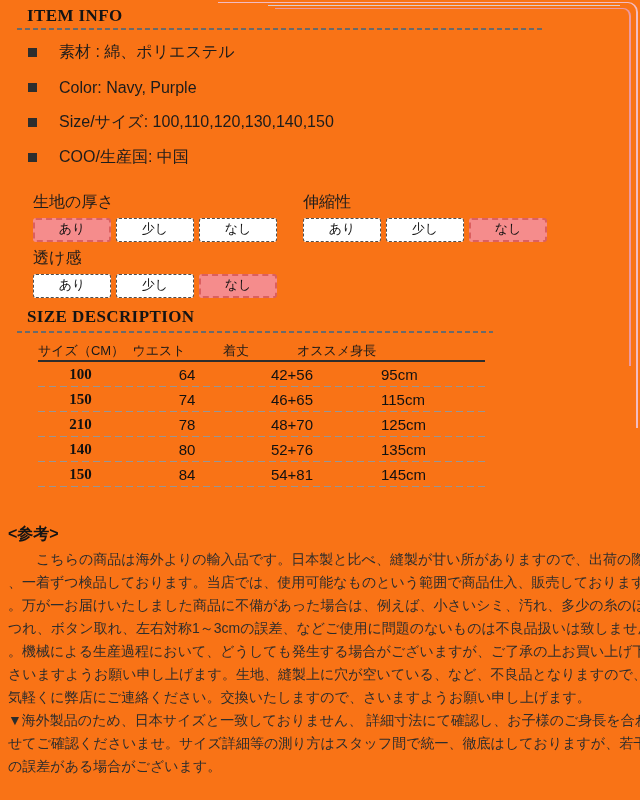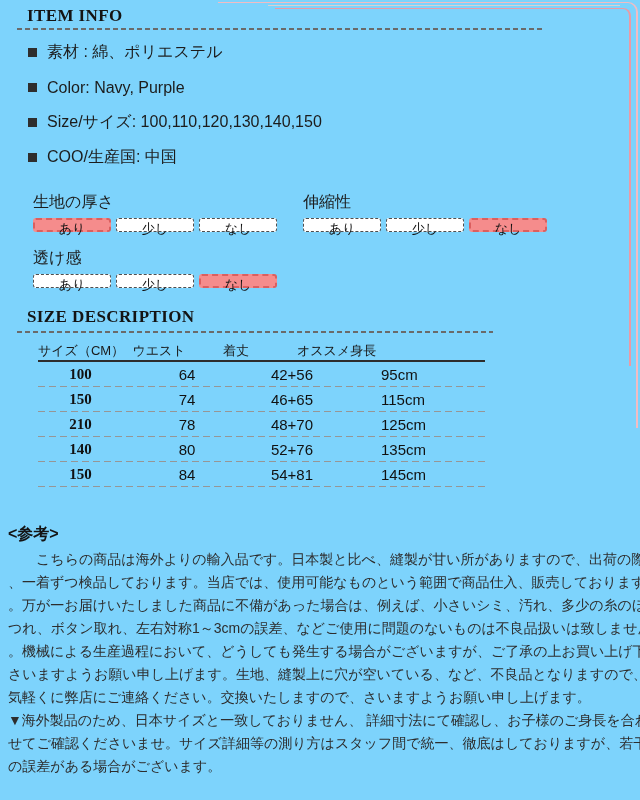--- a/index.html
+++ b/index.html
@@ -1,17 +1,17 @@
 <!DOCTYPE html>
 <html><head>
 <meta charset="utf-8">
 <style>
   html,body{margin:0;padding:0;background:#ffffff;}
   #page{
-    position:relative;width:640px;height:800px;background:#7dd3fc;overflow:hidden;
+    position:relative;width:640px;height:800px;background:#f97316;overflow:hidden;
     font-family:"Liberation Sans","DejaVu Sans",sans-serif;color:#1e1e1e;
   }
   
   .frame-outer{position:absolute;left:218px;top:2px;width:418px;height:425px;
     border-top:1px solid #f2bcc3;border-right:2px solid #f2bcc3;border-top-right-radius:10px;}
   .frame-gray{position:absolute;left:268px;top:5px;width:352px;height:1px;background:#d9d0d3;}
   .frame-inner{position:absolute;left:275px;top:8px;width:354px;height:357px;
     border-top:1px solid #ec9aa4;border-right:2px solid #ec9aa4;border-top-right-radius:8px;}
 
   .section-title{
@@ -20,31 +20,31 @@
   }
   #item-info-title{left:27px;top:6px;}
   #size-description-title{left:27px;top:307px;}
   .dash-line{position:absolute;height:2px;
     background:repeating-linear-gradient(90deg,#6a6a6a 0 5px,transparent 5px 8px);}
   #item-info-divider{left:17px;top:28px;width:528px;}
   #size-description-divider{left:17px;top:331px;width:476px;}
 
   
   #spec-list{position:absolute;left:28px;top:43px;margin:0;padding:0;list-style:none;}
-  .spec-item{display:flex;align-items:center;height:19px;margin-bottom:16px;font-size:16px;color:#1c1c1c;white-space:nowrap;}
+  .spec-item{display:flex;align-items:center;height:19px;margin-bottom:16px;font-size:16px;color:#1c1c1c;white-space:nowrap;gap:12px;}
   .sq{width:9px;height:9px;background:#2e2e2e;margin-right:10px;flex:0 0 auto;}
 
   
   #attr-groups .attr-group{position:absolute;}
   #attr-groups > div:nth-of-type(1){left:33px;top:192px;}
   #attr-groups > div:nth-of-type(2){left:303px;top:192px;}
   #attr-groups > div:nth-of-type(3){left:33px;top:248px;}
   .attr-name{font-size:16px;color:#1c1c1c;height:21px;margin-bottom:5px;white-space:nowrap;}
   .attr-options{display:flex;gap:5px;}
-  .attr-option{box-sizing:border-box;width:78px;height:14px;border:1px dashed #4f4f4f;border-radius:3px;
+  .attr-option{box-sizing:border-box;width:78px;height:24px;border:1px dashed #4f4f4f;border-radius:3px;
     font-size:13px;line-height:19px;text-align:center;color:#111;background:#ffffff;}
   .attr-option.selected{border:2px dashed #db5f5f;background:#f58c8c;line-height:17px;}
 
   
   #size-table{position:absolute;left:38px;top:342px;width:447px;}
   .trow{display:grid;grid-template-columns:85px 72px 82px 208px;align-items:center;
     background-repeat:no-repeat;background-position:left bottom;background-size:100% 1px;
     background-image:repeating-linear-gradient(90deg,#969696 0 7px,transparent 7px 11px);}
   .trow.thead{height:18px;background-image:none;border-bottom:2px solid #2d2d2d;}
   .trow:not(.thead){height:25px;gap:28px;}

